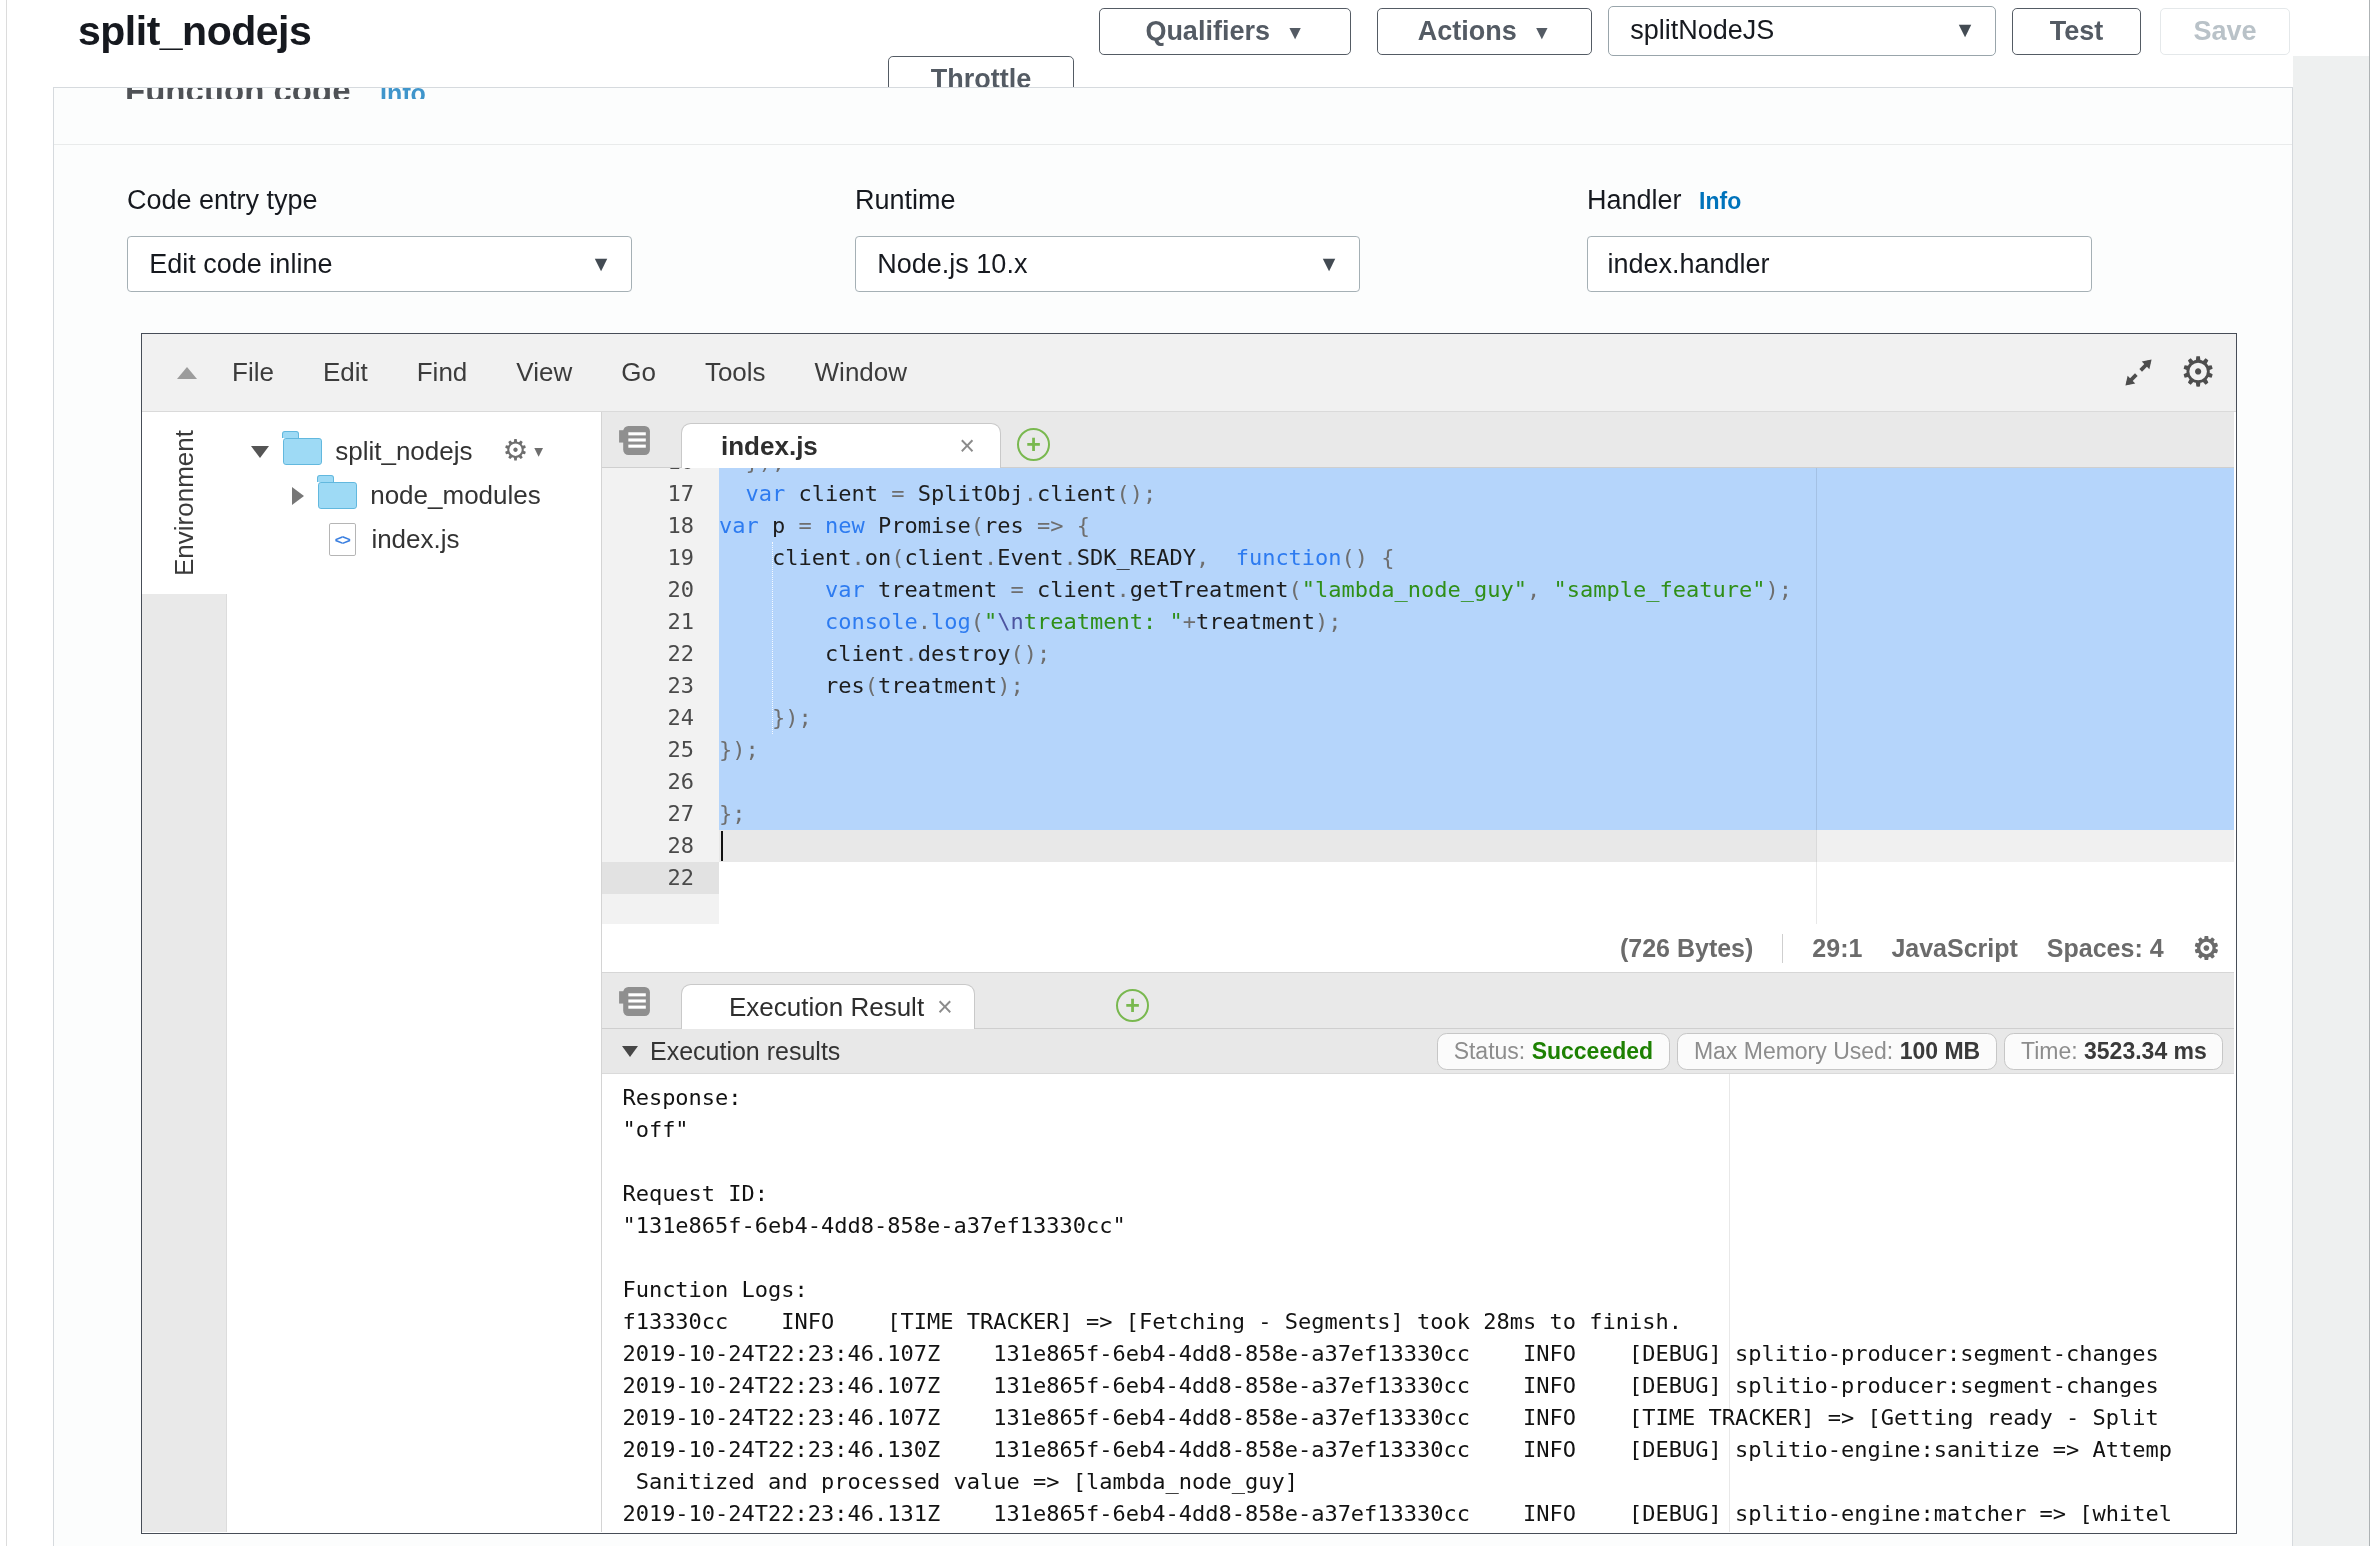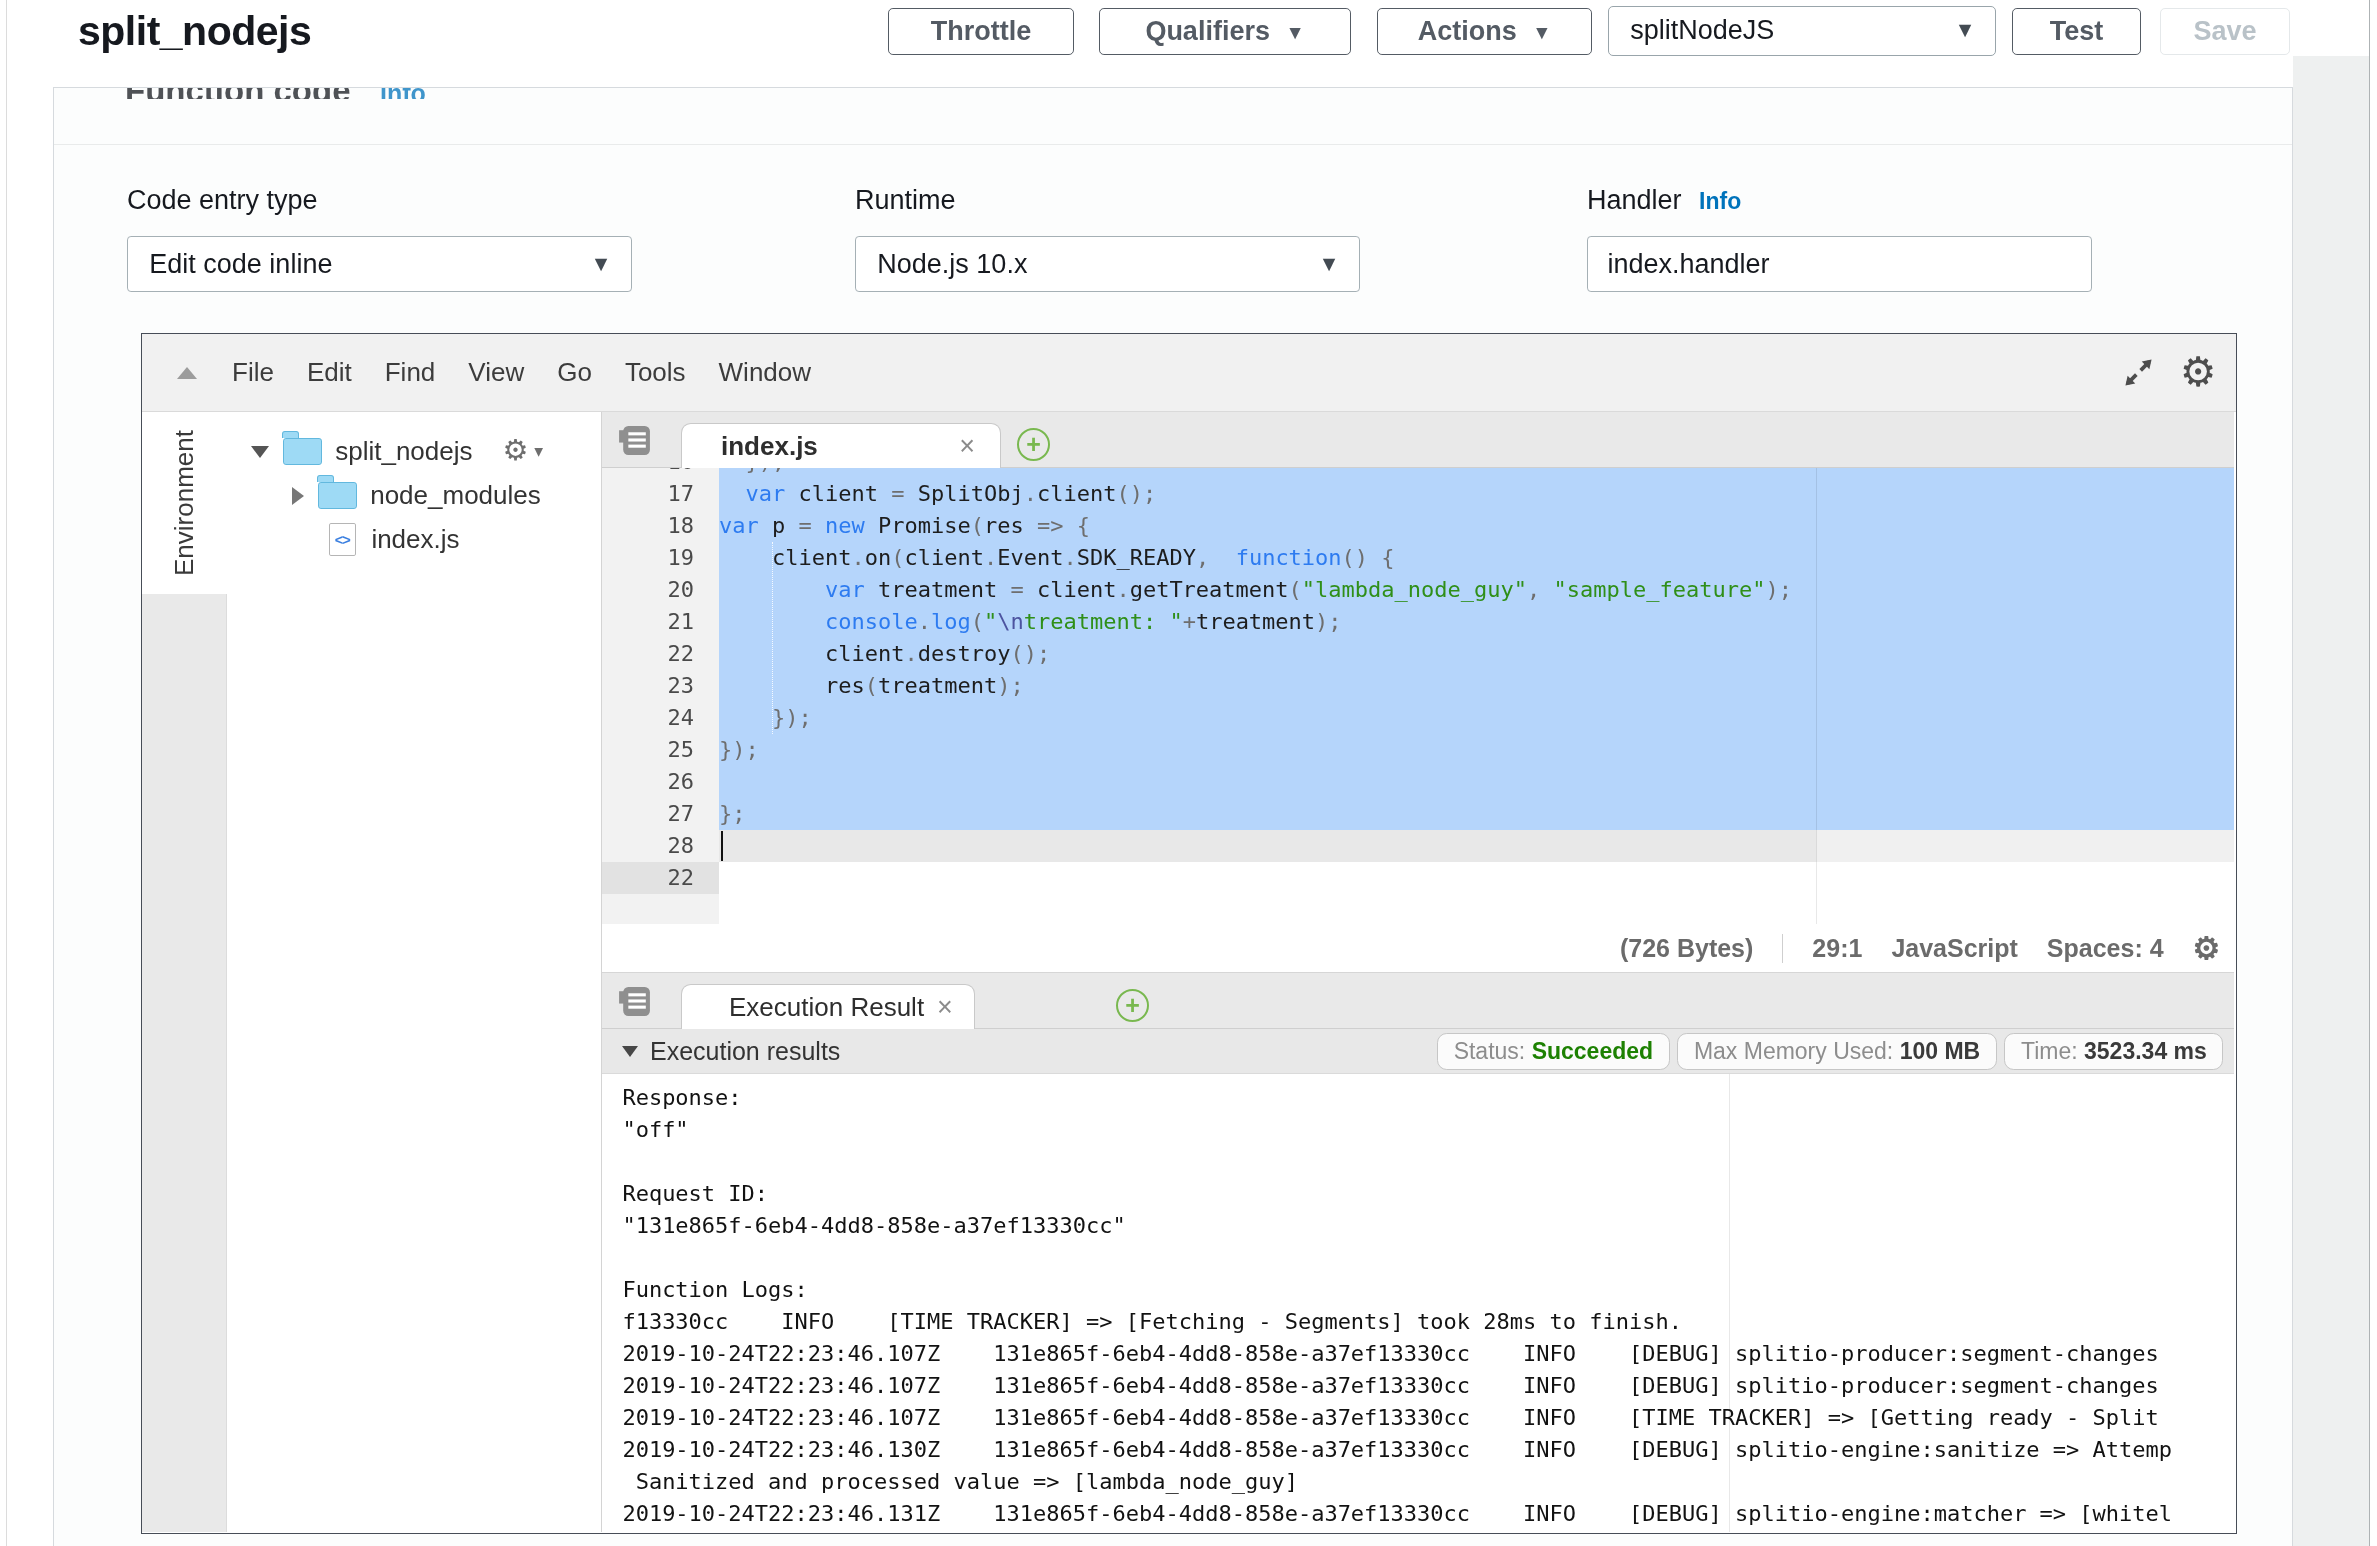--- a/index.html
+++ b/index.html
@@ -41,21 +41,21 @@
         background:#fff;font-size:27px;color:#16191f;padding:0 19.4px;font-family:"Liberation Sans",sans-serif;}
 
   
   #editor{position:absolute;left:87px;top:245px;width:2096px;height:1201px;box-sizing:border-box;
           border:1.9px solid #474d57;background:#fff;}
   
   #menubar{position:absolute;left:0;top:0;width:100%;height:78px;background:#f1f1f1;border-bottom:1px solid #dadada;box-sizing:border-box;
            display:flex;align-items:center;}
   #collapse-tri{width:0;height:0;border-left:10.7px solid transparent;border-right:10.7px solid transparent;
                 border-bottom:12.6px solid #9c9c9c;margin-left:35px;cursor:pointer;}
-  #menu-items{display:flex;gap:33px;margin-left:35px;}
+  #menu-items{display:flex;gap:49px;margin-left:35px;}
   .menu-item{font-size:26px;color:#3c3c3c;cursor:pointer;}
   #menubar-right{margin-left:auto;display:flex;align-items:center;gap:23px;padding-right:19.4px;}
   .gear{color:#4d4d4d;cursor:pointer;line-height:1;}
 
   
   #left-panel{position:absolute;left:0;top:78px;width:459px;height:1120px;background:#fff;border-right:1px solid #d4d4d4;box-sizing:content-box;}
   #env-strip{position:absolute;left:0;top:0;width:85px;height:100%;background:#e9e9e9;border-right:1px solid #dcdcdc;box-sizing:border-box;}
   #env-tab{position:absolute;left:0;top:0;width:85px;height:182px;background:#fff;display:flex;align-items:center;justify-content:center;}
   #env-tab span{writing-mode:vertical-rl;transform:rotate(180deg);font-size:26px;color:#3a3a3a;}
   #tree{position:absolute;left:85px;top:17.5px;right:0;}
@@ -125,21 +125,21 @@
 </style>
 </head>
 <body>
 
 <div id="page">
 
   <div id="left-edge-line"></div>
 
   <div id="page-title">split_nodejs</div>
 
-  <div class="aws-btn" style="left:888px;width:186px;">
+  <div class="aws-btn" style="left:888px;width:186px;margin-top:48px;">
     <span>Throttle</span>
   </div>
   <div class="aws-btn" style="left:1099px;width:252px;">
     <span>Qualifiers</span>
     <span class="caret">▼</span>
   </div>
   <div class="aws-btn" style="left:1377px;width:215px;">
     <span>Actions</span>
     <span class="caret">▼</span>
   </div>

